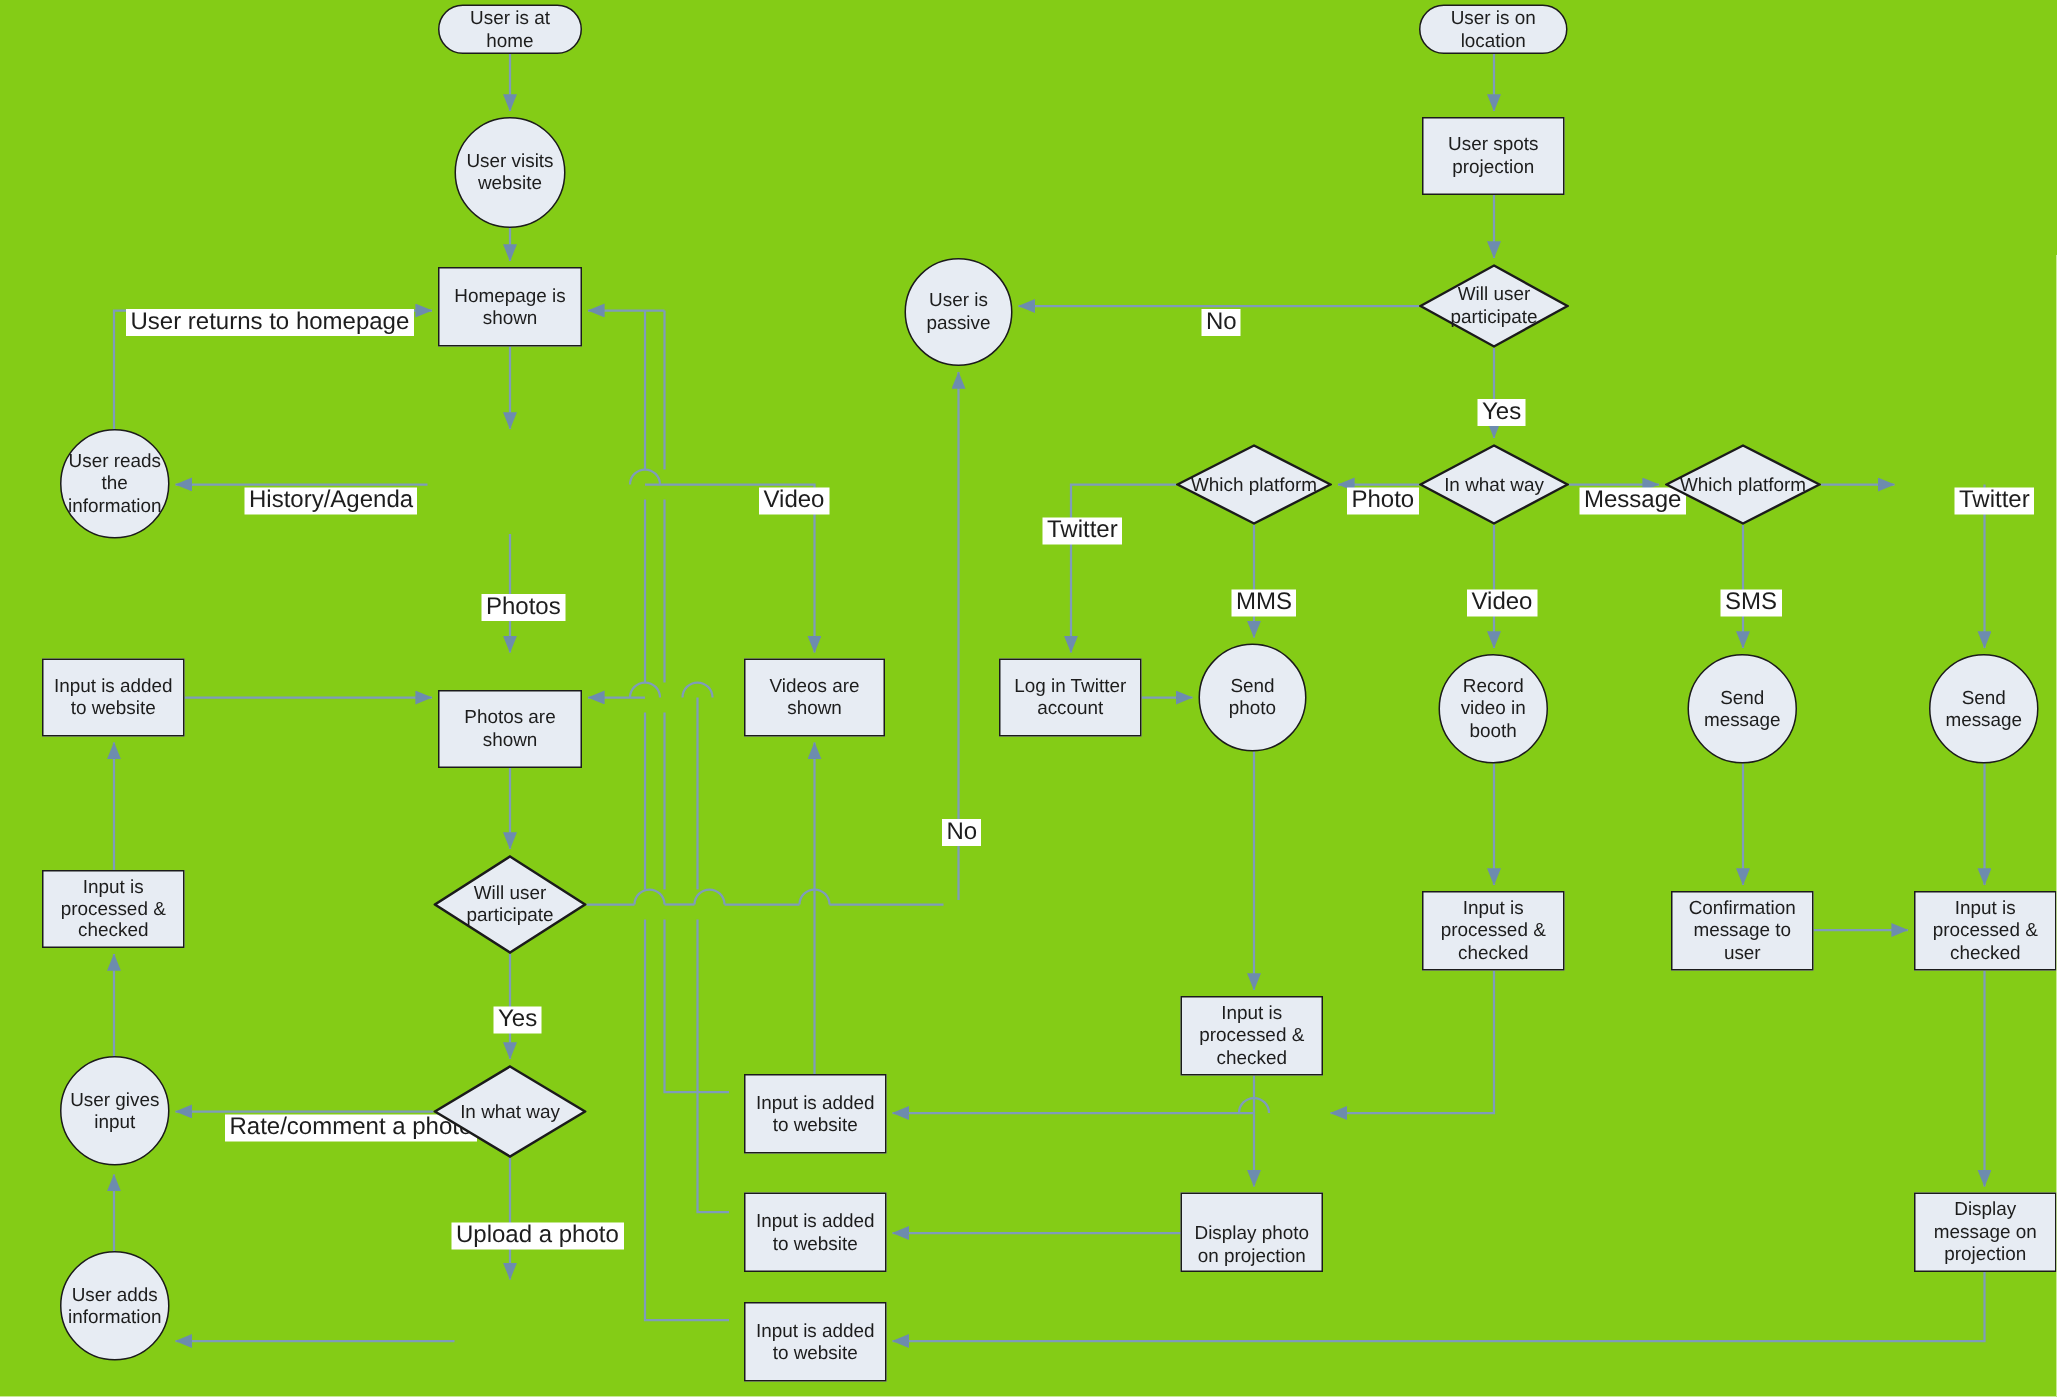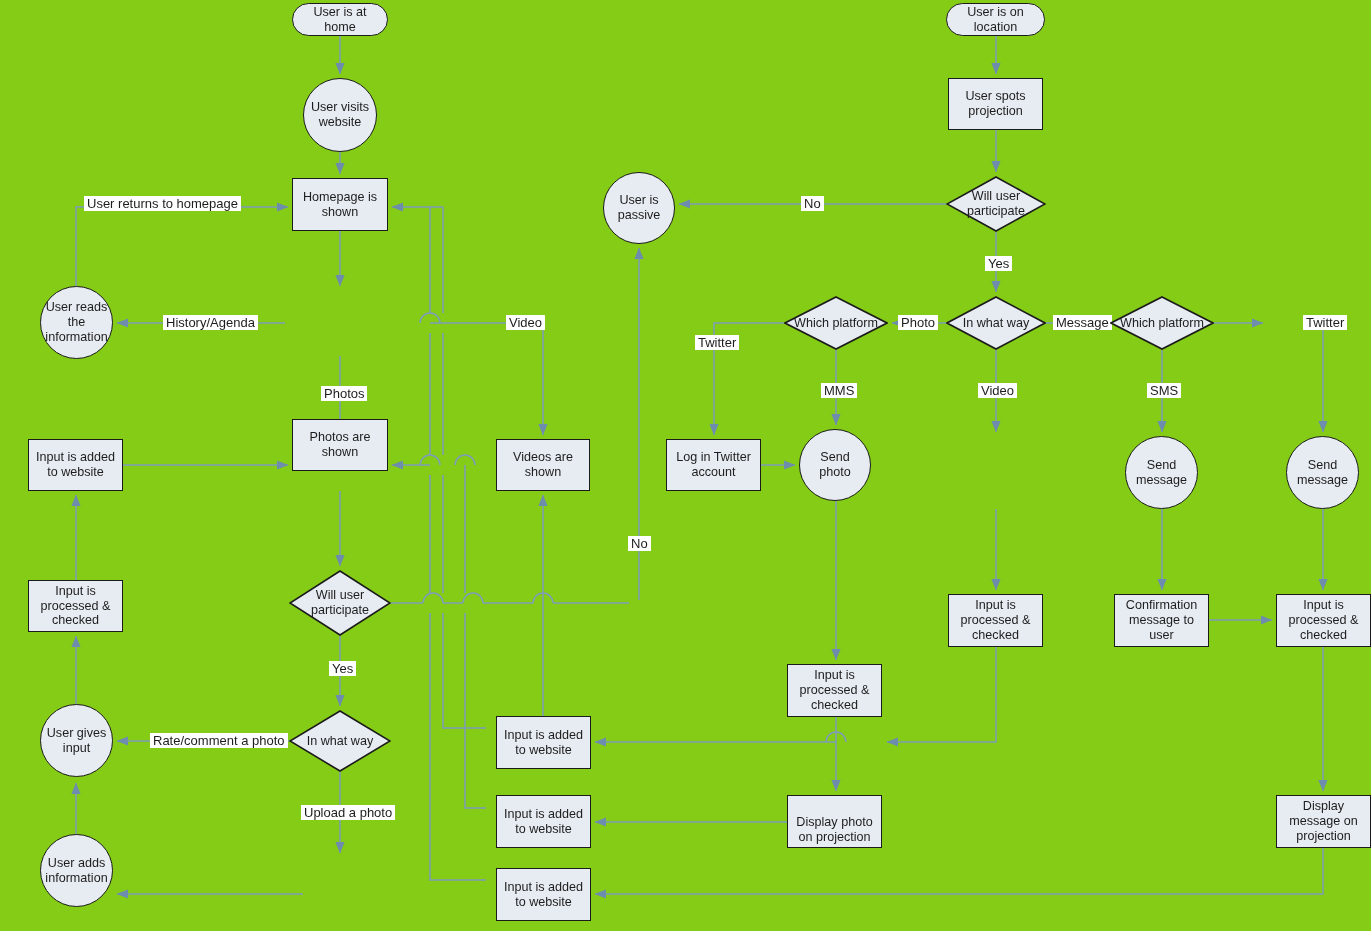--- a/index.html
+++ b/index.html
@@ -8,21 +8,21 @@
   svg#wires{position:absolute;left:0;top:0;width:1371px;height:931px;}
   .node{position:absolute;box-sizing:border-box;display:flex;align-items:center;justify-content:center;
         text-align:center;background:#e7ecf3;border:1.6px solid #1b1b1b;color:#1d1d1d;
         font-size:12.6px;line-height:1.18;padding:2px 4px;}
   .rect{border-radius:0;}
   .term{border-radius:999px;}
   .circ{border-radius:50%;}
   .diam{background:transparent;border:none;}
   .diam .dlabel{position:relative;z-index:2;}
   .diam svg{position:absolute;left:0;top:0;width:100%;height:100%;z-index:1;}
-  .elabel{position:absolute;font-size:13px;color:#1d1d1d;background:#fff;padding:0 3px;white-space:nowrap;}
+  .elabel{position:absolute;font-size:16px;color:#1d1d1d;background:#fff;padding:0 3px;white-space:nowrap;margin-top:10px;}
 </style>
 </head>
 <body>
 
 <div id="canvas">
 
   <svg id="wires" viewBox="0 0 1371 931">
     <defs>
       <marker id="ah" markerWidth="9" markerHeight="9" refX="7.4" refY="3.1" orient="auto">
         <path d="M0,0 L7.6,3.1 L0,6.2 z" fill="#6d8cae"></path>
@@ -112,21 +112,21 @@
       <span>User visits website</span>
     </div>
   <div class="node rect" style="left:292px;top:178px;width:96px;height:53px;justify-content:flex-end;">
       <span>Homepage is shown</span>
     </div>
 
 
   <div class="node circ" style="left:40px;top:286px;width:73px;height:73px;">
       <span>User reads the information</span>
     </div>
-  <div class="node rect" style="left:292px;top:419px;width:96px;height:52px;">
+  <div class="node rect" style="left:292px;top:460px;width:96px;height:52px;">
       <span>Photos are shown</span>
     </div>
   <div class="node rect" style="left:496px;top:439px;width:94px;height:52px;">
       <span>Videos are shown</span>
     </div>
   <div class="node rect" style="left:28px;top:439px;width:95px;height:52px;">
       <span>Input is added to website</span>
     </div>
   <div class="node rect" style="left:28px;top:580px;width:95px;height:52px;">
       <span>Input is processed &amp; checked</span>
@@ -195,20 +195,23 @@
         <polygon points="52,1 103,27 52,53 1,27" fill="#e7ecf3" stroke="#1b1b1b" stroke-width="1.6"></polygon>
       </svg>
     <span class="dlabel">Which platform</span>
   </div>
 
   <div class="node rect" style="left:666px;top:439px;width:95px;height:52px;">
       <span>Log in Twitter account</span>
     </div>
   <div class="node circ" style="left:799px;top:429px;width:72px;height:72px;">
       <span>Send photo</span>
+    </div>
+  <div class="node circ" style="left:959px;top:436px;width:73px;height:73px;">
+      <span>Record video in booth</span>
     </div>
   <div class="node circ" style="left:1125px;top:436px;width:73px;height:73px;">
       <span>Send message</span>
     </div>
   <div class="node circ" style="left:1286px;top:436px;width:73px;height:73px;">
       <span>Send message</span>
     </div>
 
   <div class="node rect" style="left:787px;top:664px;width:95px;height:53px;">
       <span>Input is processed &amp; checked</span>

